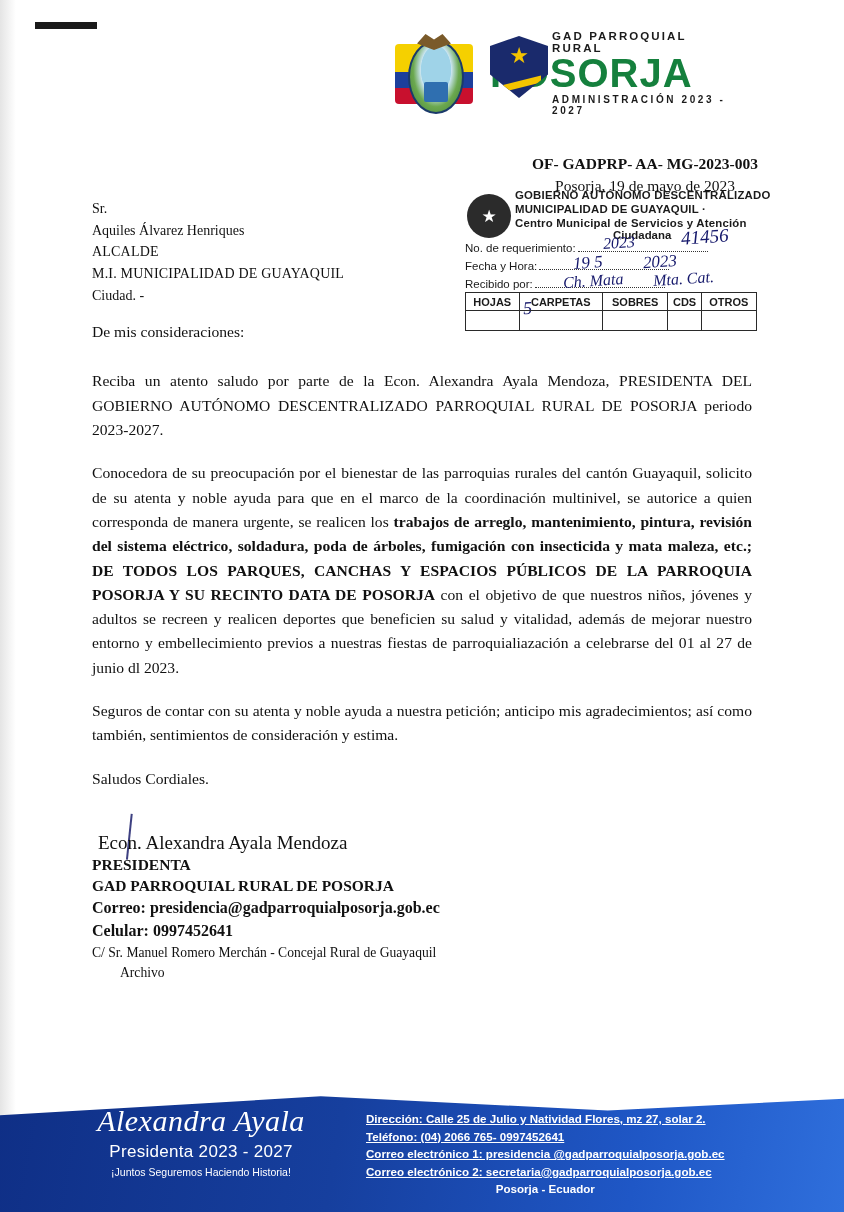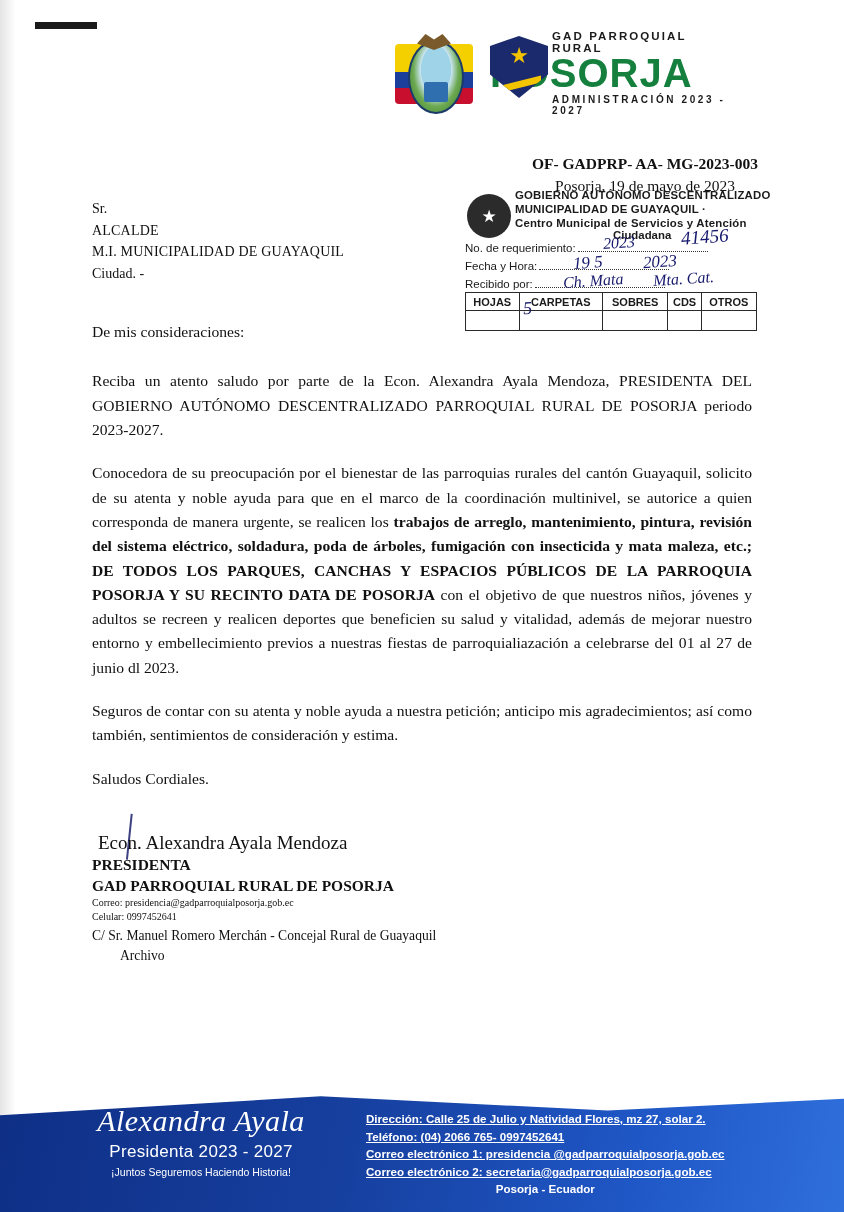--- a/index.html
+++ b/index.html
@@ -270,22 +270,22 @@
     left: 92px;
     top: 830px;
     font-size: 15px;
     line-height: 1.32;
   }
   .sigblock .name { font-size: 19px; margin-left: 6px; }
   .sigblock .role { font-weight: 700; font-size: 15.5px; }
   .sigblock .org { font-weight: 700; font-size: 15.5px; }
   .sigblock .small {
     font-family: "Liberation Serif", serif;
-    font-weight: 400;
-    font-size: 10px;
+    font-weight: 700;
+    font-size: 16px;
     line-height: 1.45;
   }
   .sigblock .cc {
     font-size: 13.6px;
     margin-top: 2px;
   }
   .sigblock .cc .indent { display: block; margin-left: 28px; }
   .sigstroke {
     position: absolute;
     left: 128px;
@@ -385,20 +385,21 @@
     </div>
   </div>
 
   <div class="refblock">
     <div>OF- GADPRP- AA- MG-2023-003</div>
     <div class="date">Posorja, 19 de mayo de 2023</div>
   </div>
 
   <div class="addressee">
     <div>Sr.</div>
+    <div>Aquiles Álvarez Henriques</div>
     <div class="caps">ALCALDE</div>
     <div class="caps">M.I. MUNICIPALIDAD DE GUAYAQUIL</div>
     <div>Ciudad. -</div>
   </div>
 
   <div class="stamp">
     <div class="seal"></div>
     <div class="t1">GOBIERNO AUTÓNOMO DESCENTRALIZADO</div>
     <div class="t2">MUNICIPALIDAD DE GUAYAQUIL ·</div>
     <div class="t3">Centro Municipal de Servicios y Atención</div>

